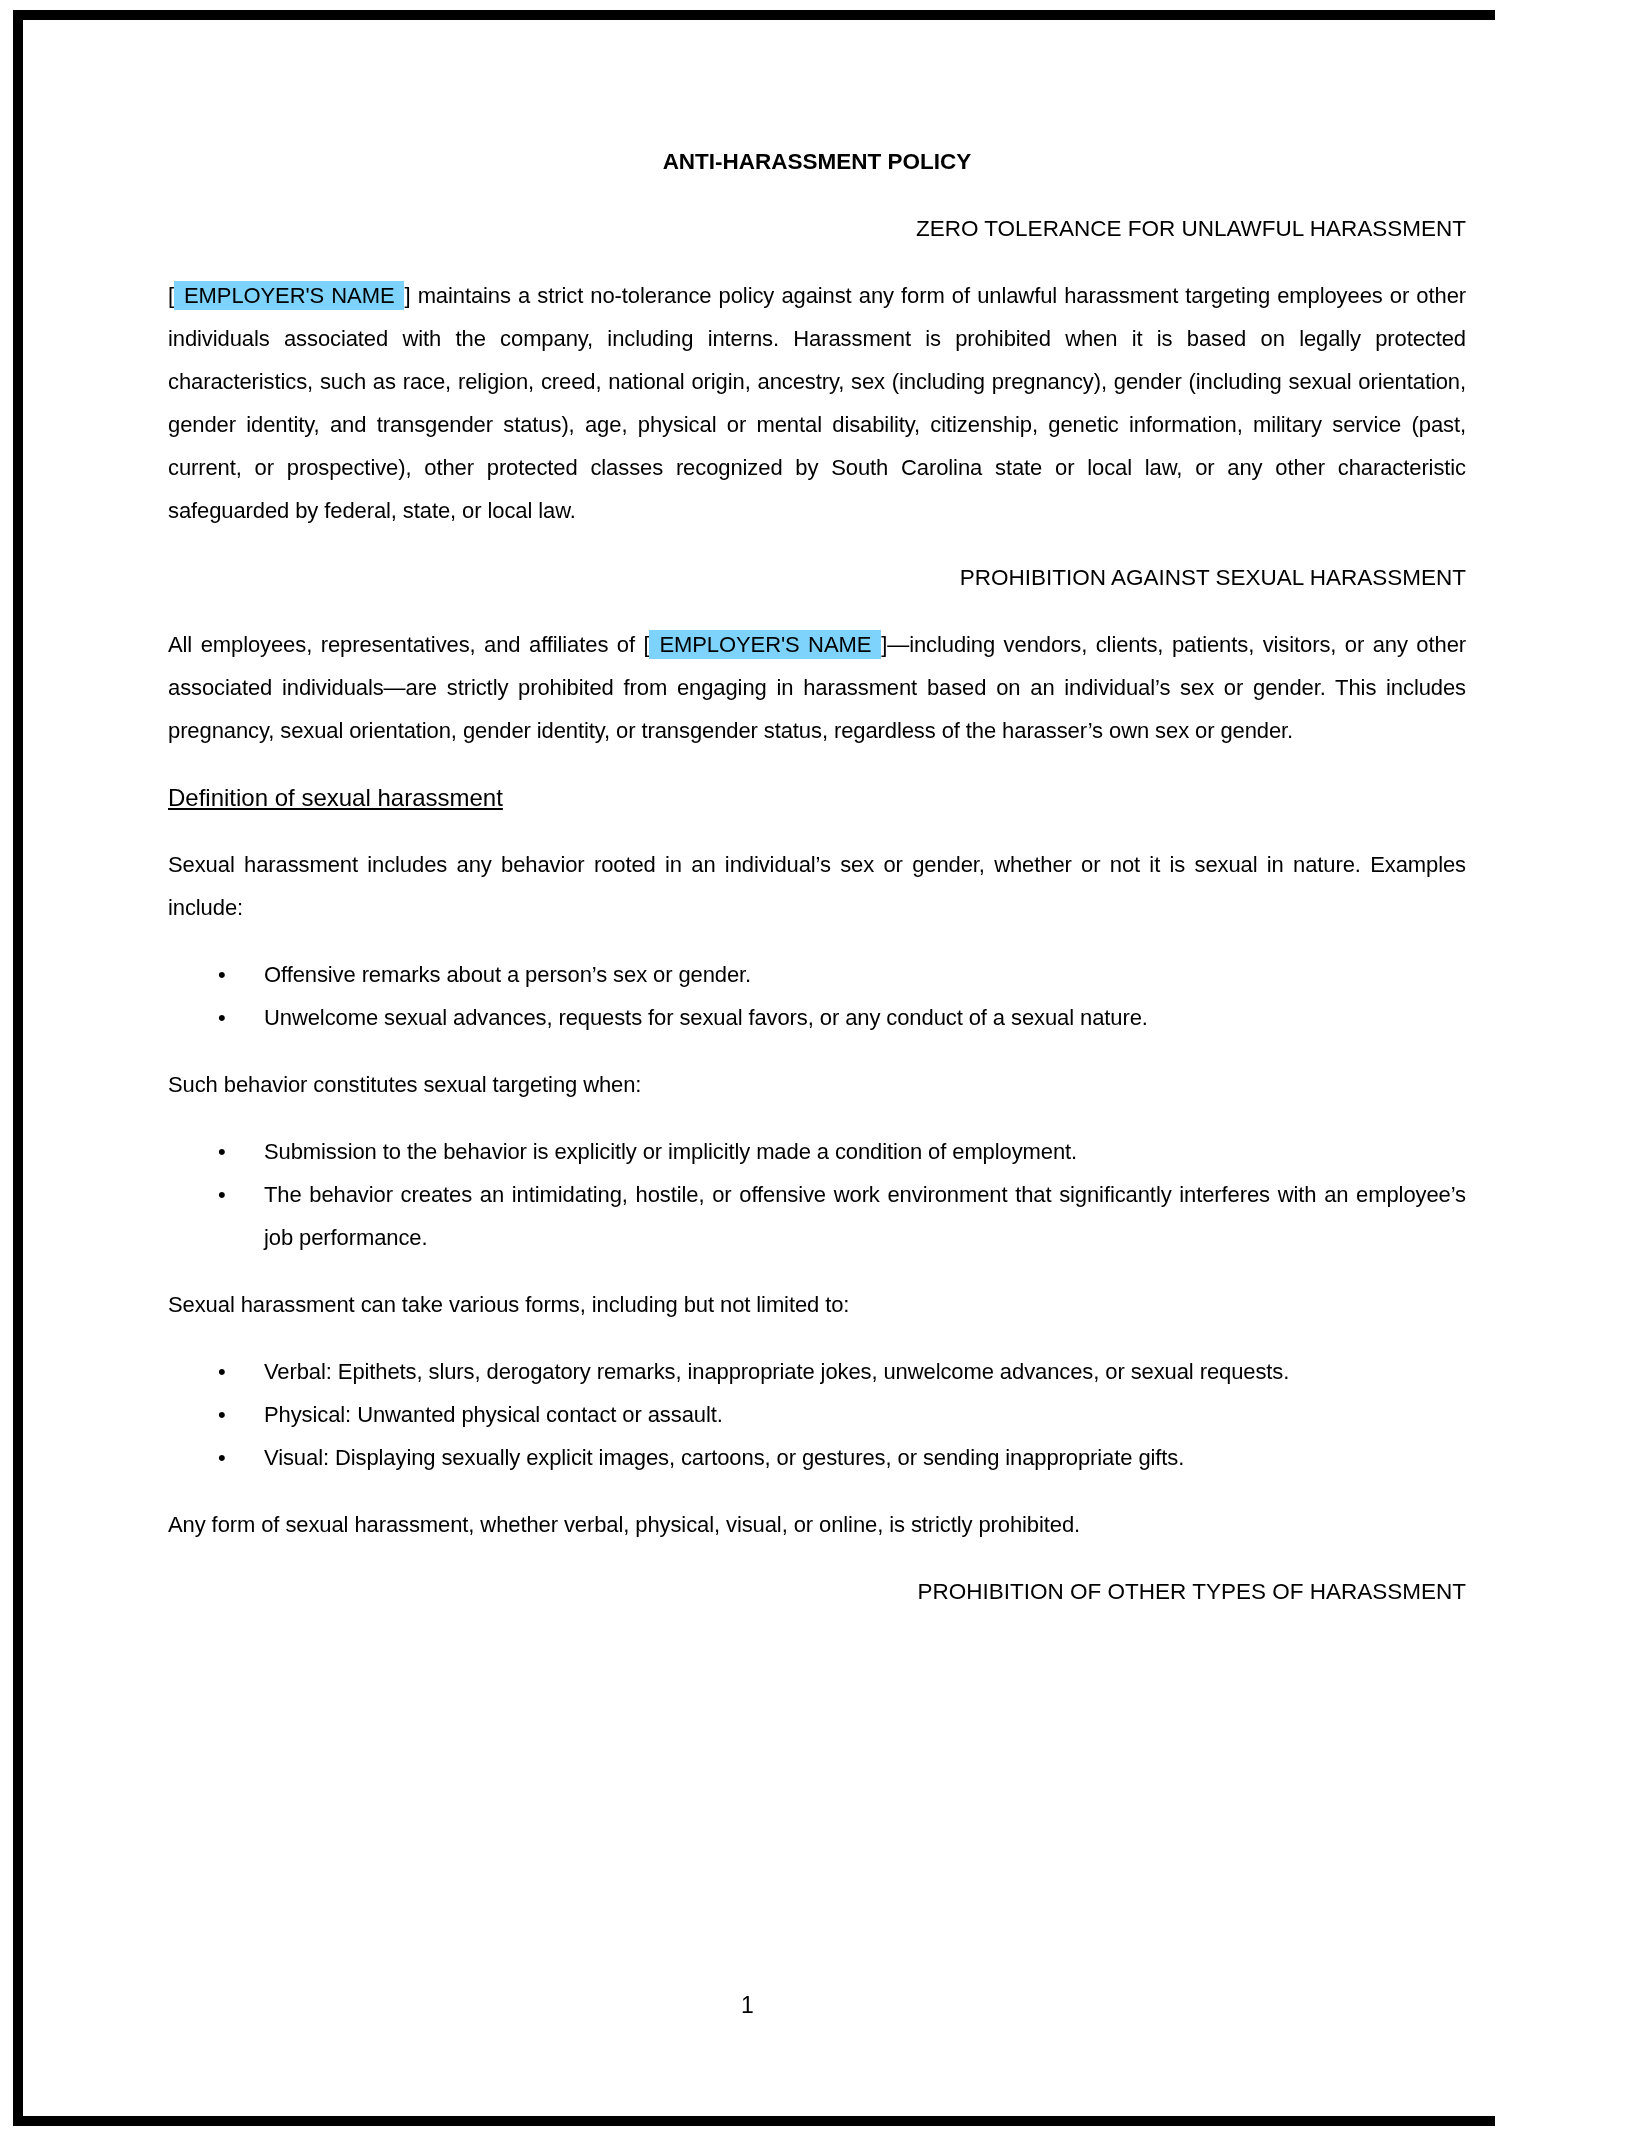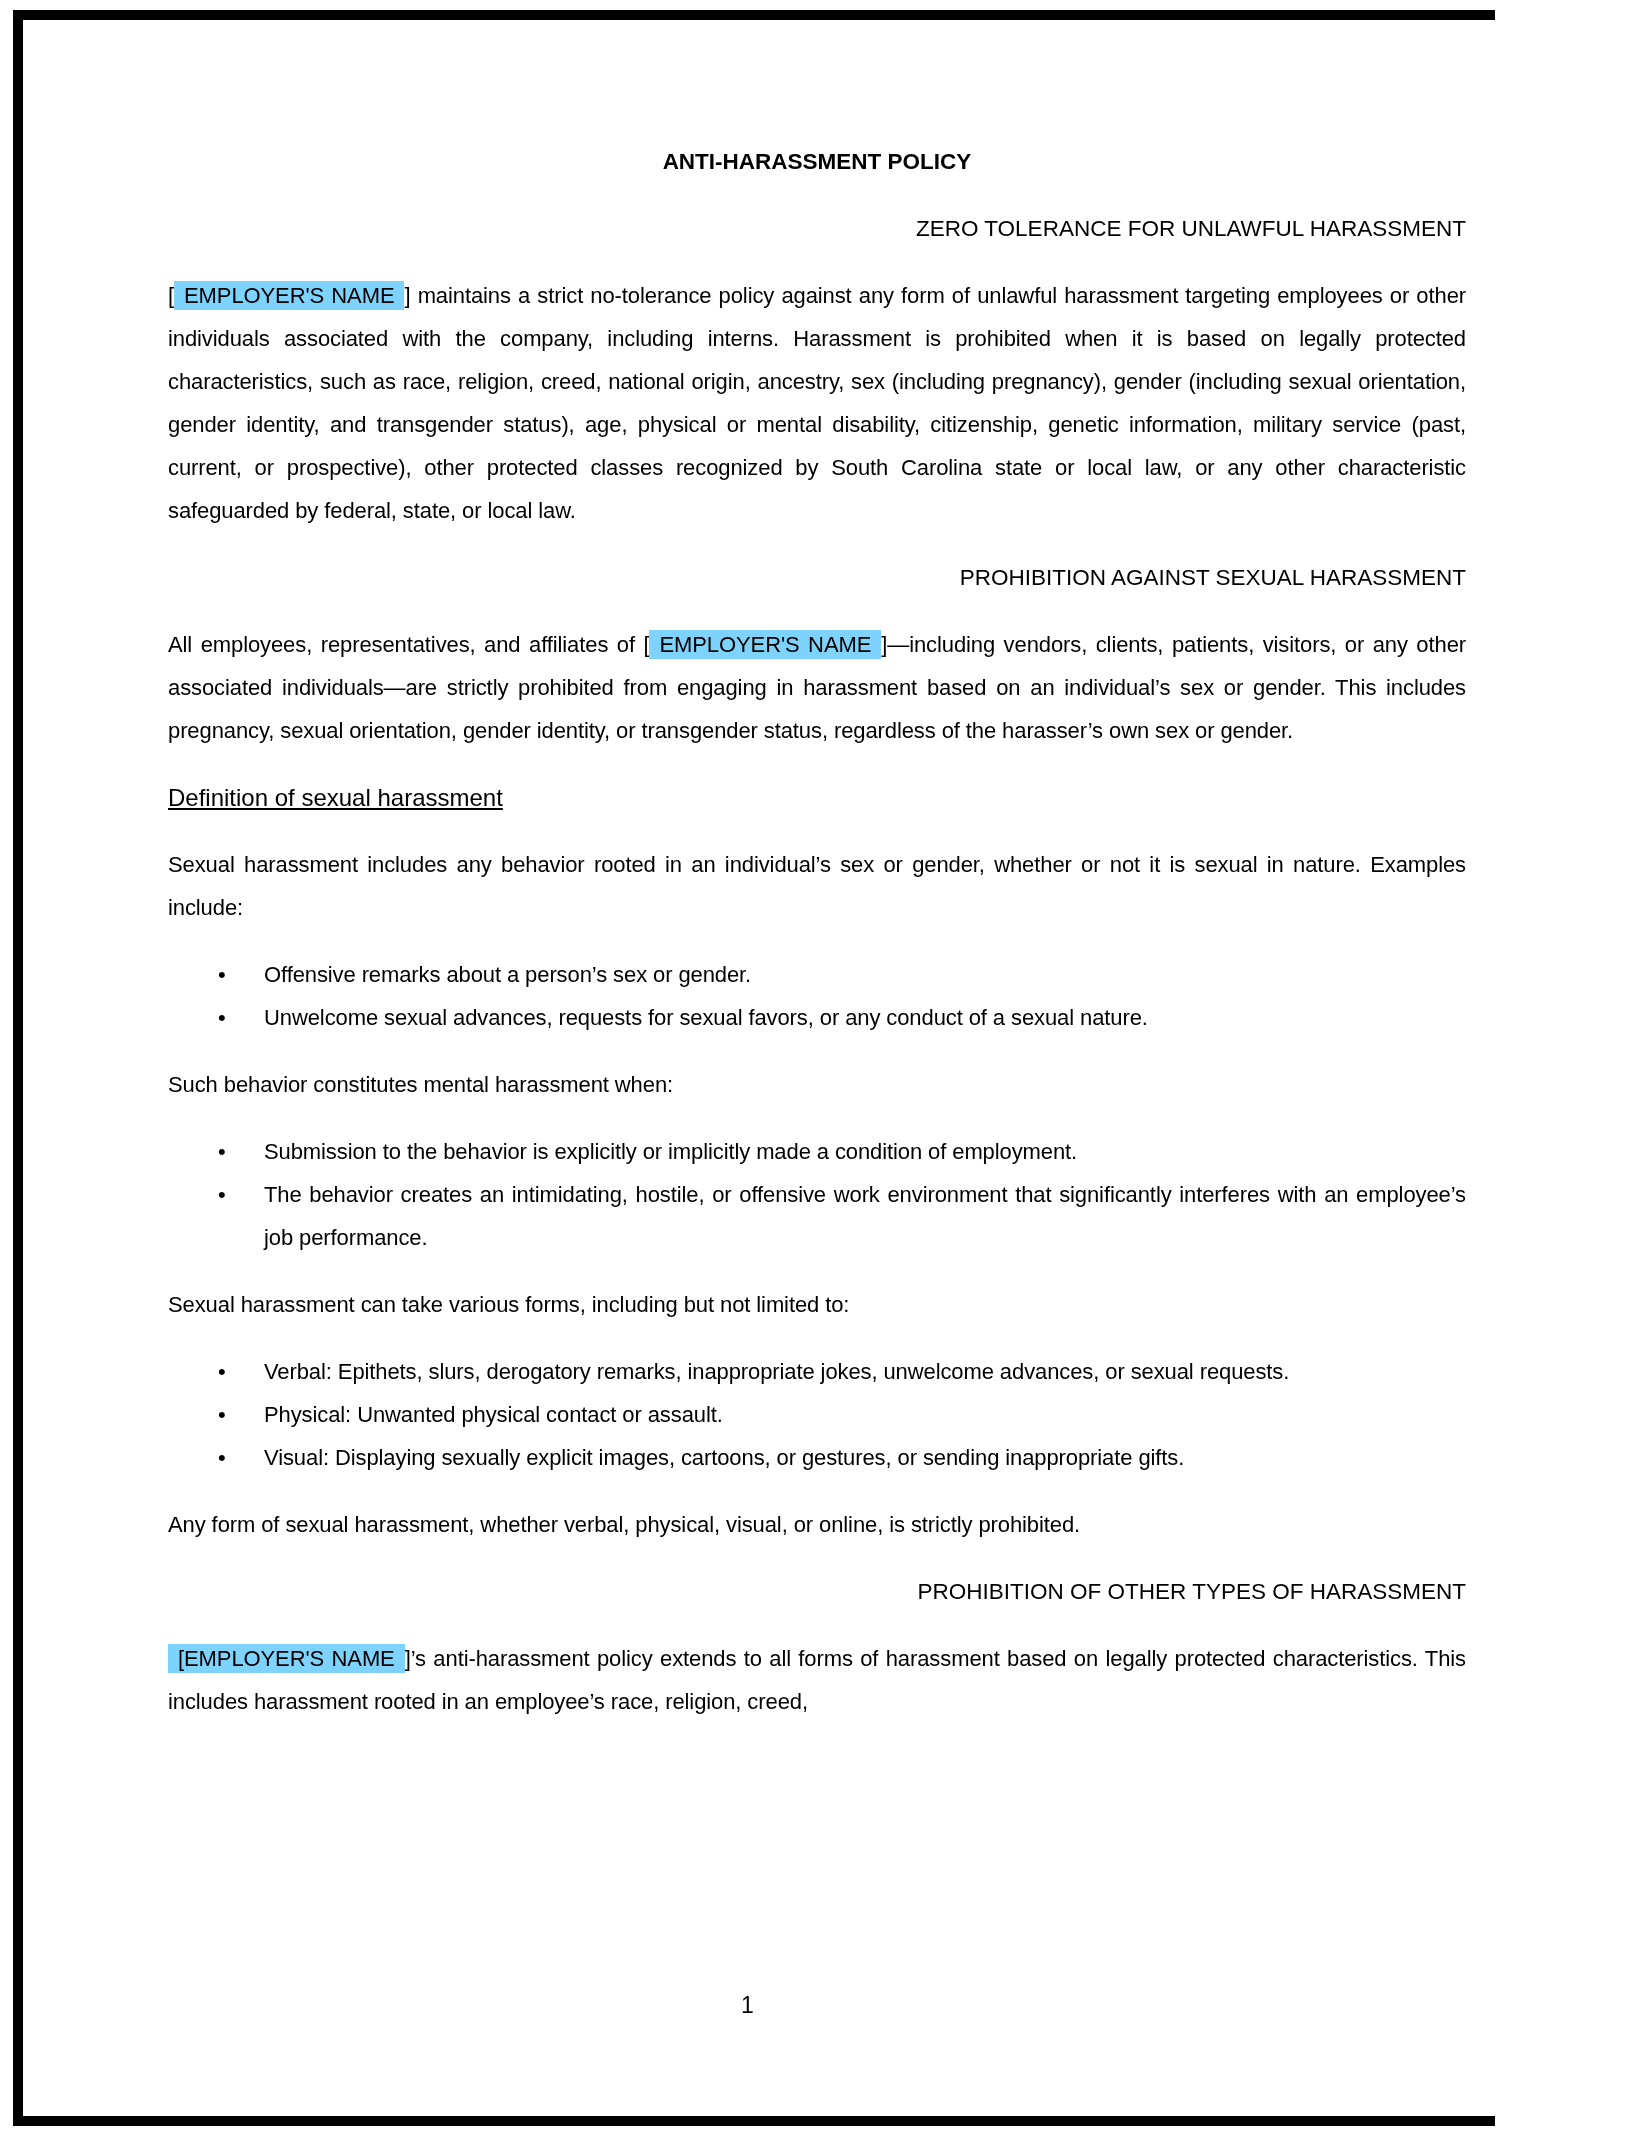--- a/index.html
+++ b/index.html
@@ -111,37 +111,36 @@
 
     <div class="sub-heading">Definition of sexual harassment</div>
 
     <p class="body-text">Sexual harassment includes any behavior rooted in an individual’s sex or gender, whether or not it is sexual in nature. Examples include:</p>
 
     <ul class="doc-list">
       <li><span>Offensive remarks about a person’s sex or gender.</span></li>
       <li><span>Unwelcome sexual advances, requests for sexual favors, or any conduct of a sexual nature.</span></li>
     </ul>
 
-    <p class="body-text">Such behavior constitutes mental harassment when:</p>
+    <p class="body-text">Such behavior constitutes sexual targeting when:</p>
 
     <ul class="doc-list">
       <li><span>Submission to the behavior is explicitly or implicitly made a condition of employment.</span></li>
       <li><span>The behavior creates an intimidating, hostile, or offensive work environment that significantly interferes with an employee’s job performance.</span></li>
     </ul>
 
     <p class="body-text">Sexual harassment can take various forms, including but not limited to:</p>
 
     <ul class="doc-list">
       <li><span>Verbal: Epithets, slurs, derogatory remarks, inappropriate jokes, unwelcome advances, or sexual requests.</span></li>
       <li><span>Physical: Unwanted physical contact or assault.</span></li>
       <li><span>Visual: Displaying sexually explicit images, cartoons, or gestures, or sending inappropriate gifts.</span></li>
     </ul>
 
     <p class="body-text">Any form of sexual harassment, whether verbal, physical, visual, or online, is strictly prohibited.</p>
 
     <div class="section-heading">PROHIBITION OF OTHER TYPES OF HARASSMENT</div>
 
-    <p class="body-text"><span></span><span class="hl">[EMPLOYER'S NAME</span><span>]’s anti-harassment policy extends to all forms of harassment based on legally protected characteristics. This includes harassment rooted in an employee’s race, religion, creed,</span></p>
 
   </div>
 
   <div class="page-number">1</div>
 </div>
 
 </body></html>

